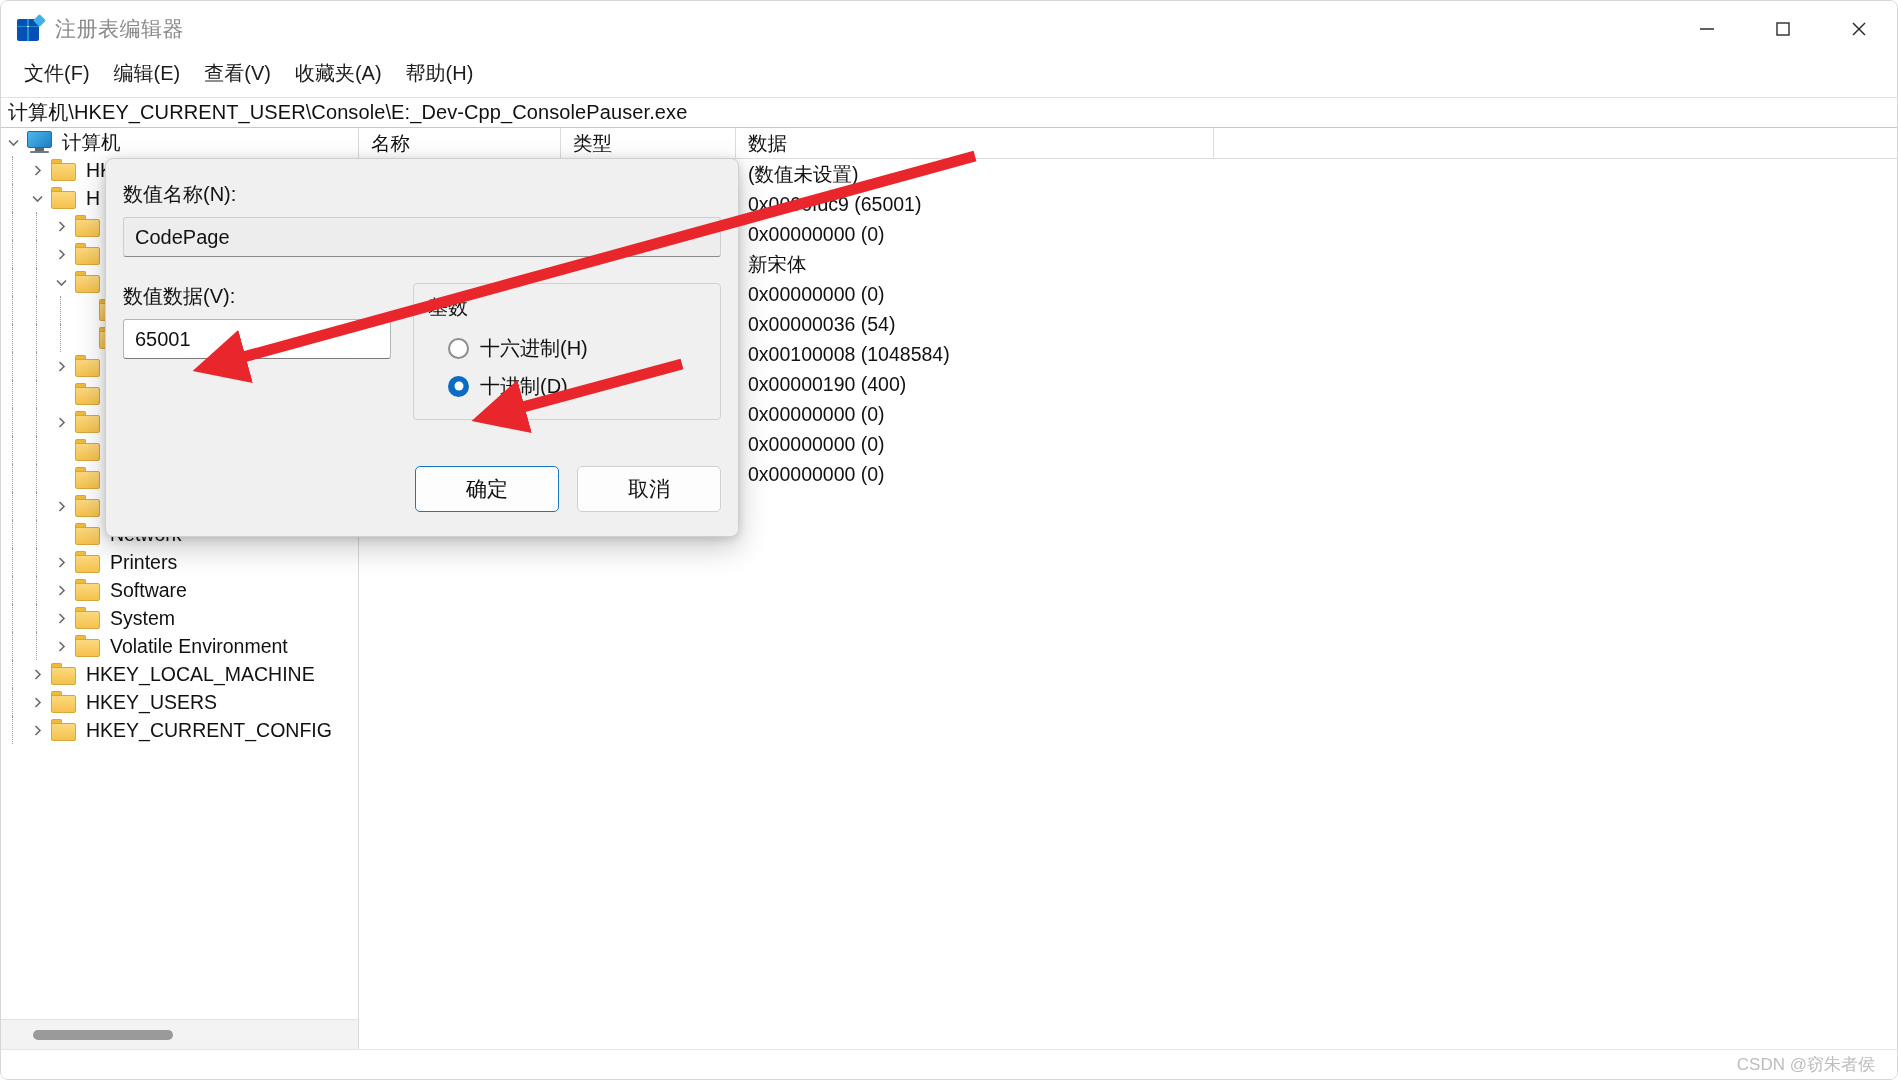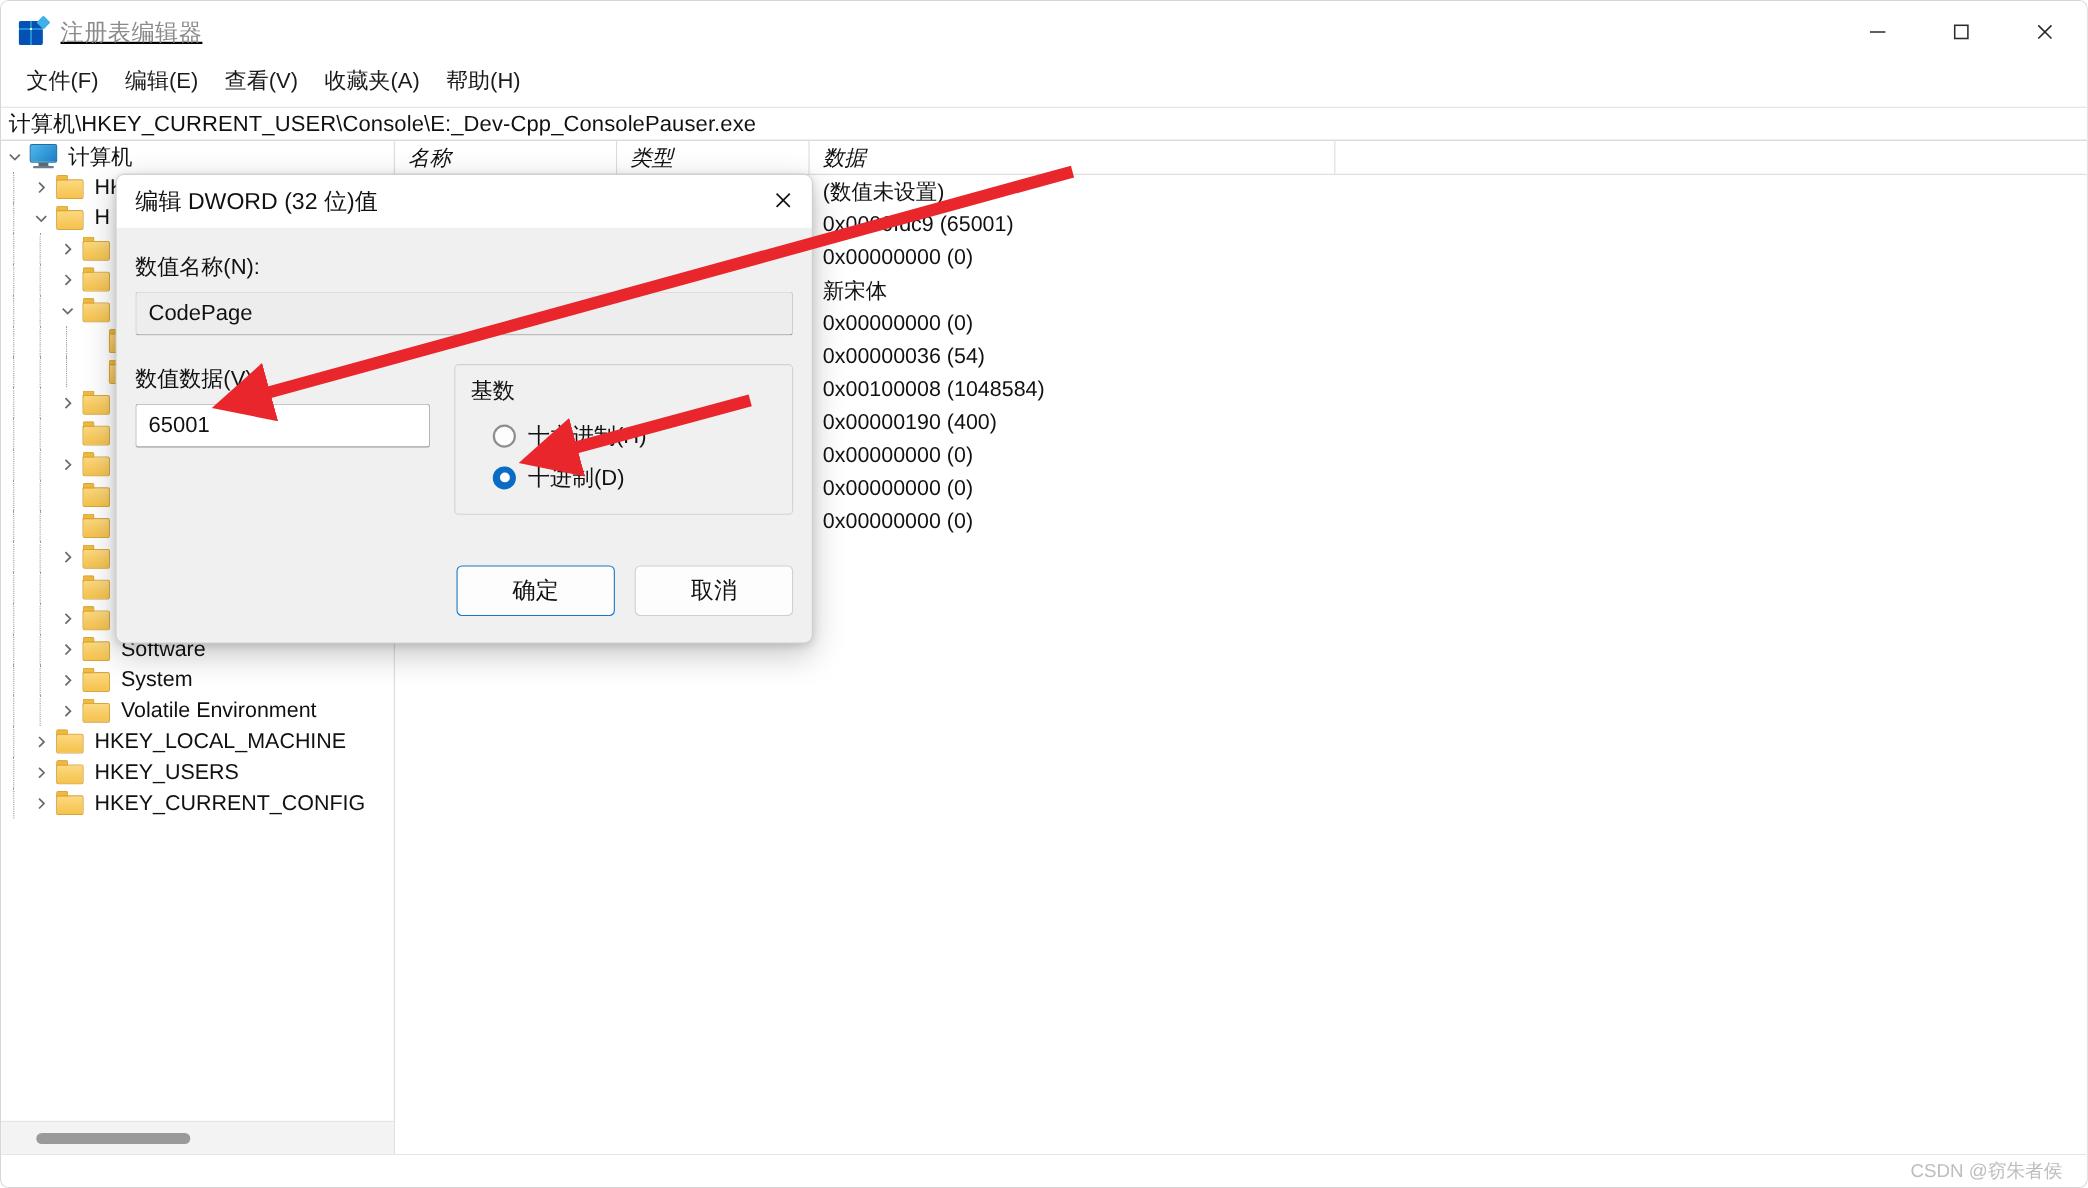--- a/index.html
+++ b/index.html
@@ -29,21 +29,20 @@
     flex-direction: column;
   }
 
   
   .titlebar {
     height: 56px;
     flex: 0 0 56px;
     background: #ffffff;
     display: flex;
     position: relative;
-    text-decoration: underline;
   }
   .title-left {
     display: flex;
     align-items: center;
     padding-left: 16px;
     gap: 12px;
   }
   .app-icon {
     width: 26px; height: 26px;
     position: relative;
@@ -239,21 +238,20 @@
     flex: 1 1 auto;
     background: #ffffff;
     position: relative;
     overflow: hidden;
   }
   .list-header {
     height: 31px;
     display: flex;
     border-bottom: 1px solid #dcdcdc;
     background: #ffffff;
-    font-style: italic;
   }
   .col {
     font-size: 19.5px;
     color: #111;
     padding-left: 12px;
     display: flex;
     align-items: center;
     border-right: 1px solid #dcdcdc;
     white-space: nowrap;
   }
@@ -918,29 +916,20 @@
           </div>
       </div>
     </div>
 
     <div class="statusbar">
       <div class="watermark">CSDN @窃朱者侯</div>
     </div>
   </div>
 
   <div class="dialog">
-    <div class="dlg-title">
-      <div class="dlg-title-text">编辑 DWORD (32 位)值</div>
-      <div class="dlg-close">
-        <svg width="24" height="24" viewBox="0 0 24 24">
-            <line x1="6" y1="6" x2="18" y2="18" stroke="currentColor" stroke-width="1.5"></line>
-            <line x1="18" y1="6" x2="6" y2="18" stroke="currentColor" stroke-width="1.5"></line>
-          </svg>
-      </div>
-    </div>
     <div class="dlg-body">
       <div class="field-label">数值名称(N):</div>
       <div class="text-input">CodePage</div>
 
       <div class="row2">
         <div class="col-left">
           <div class="field-label">数值数据(V):</div>
           <div class="text-input active">65001</div>
         </div>
         <div class="groupbox">

